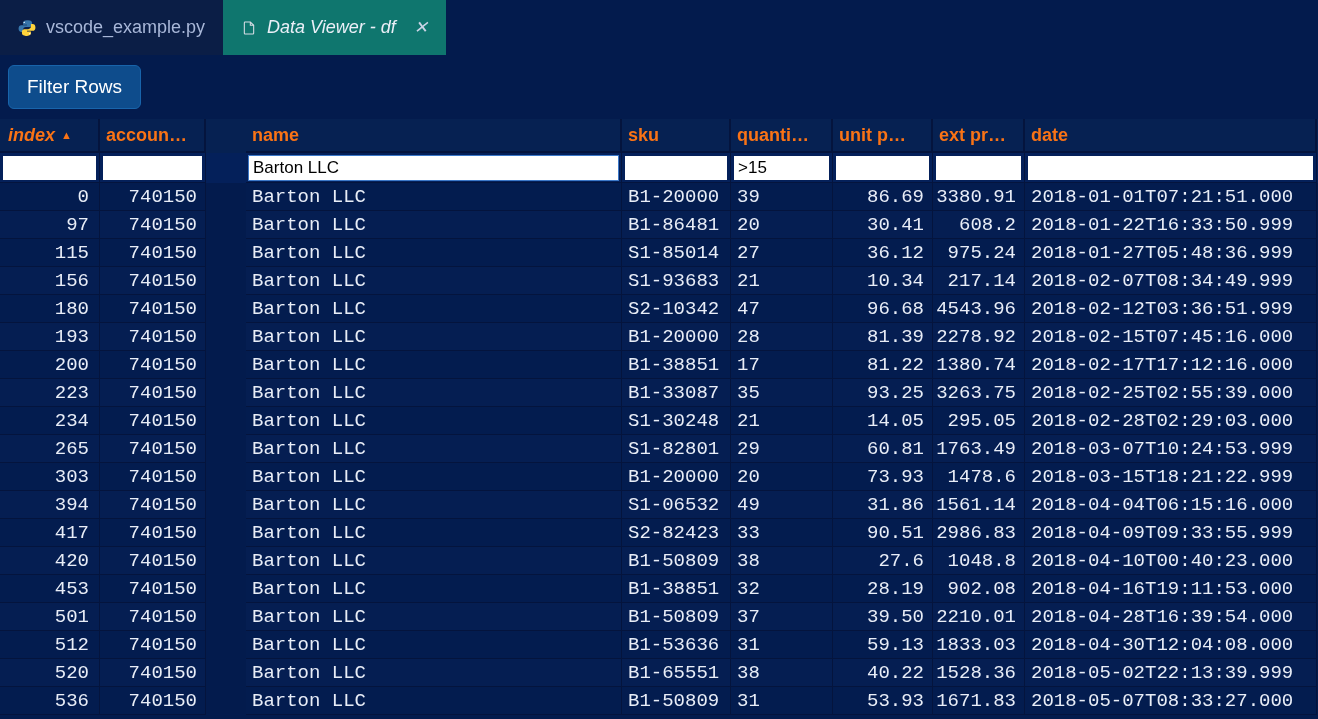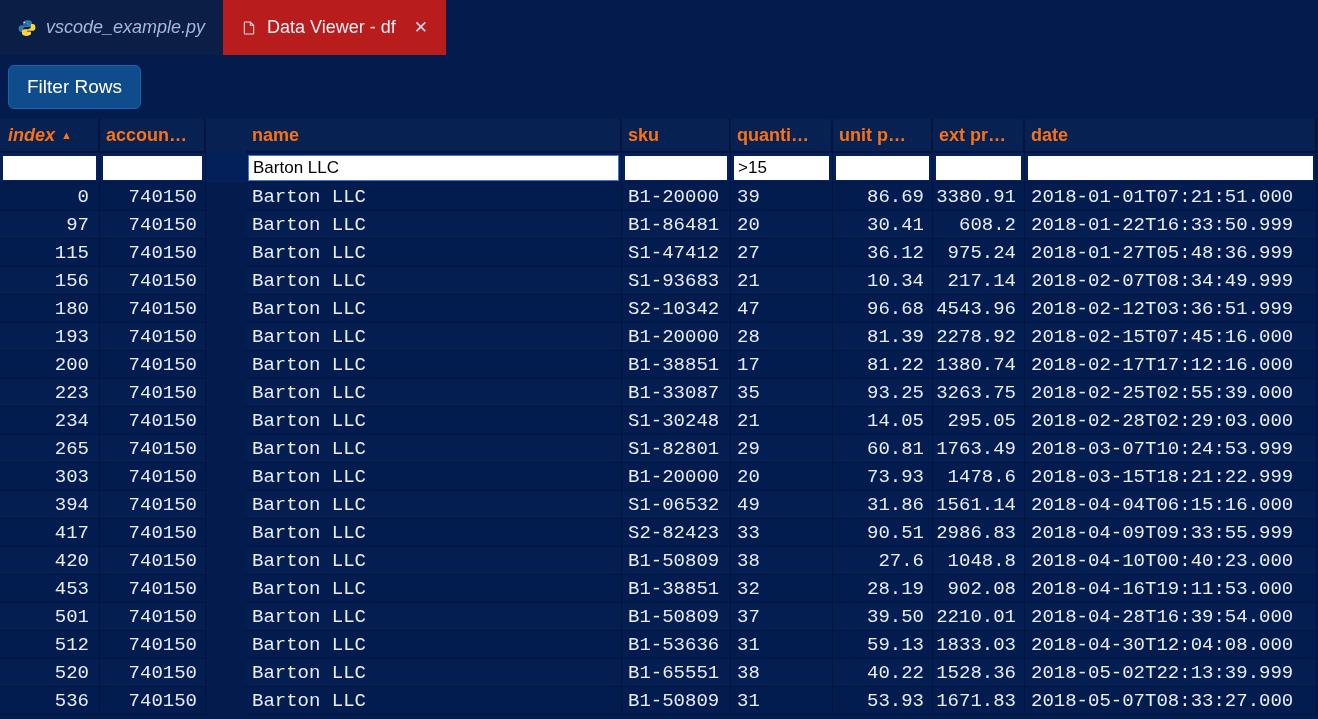--- a/index.html
+++ b/index.html
@@ -21,26 +21,26 @@
     .tab {
       display: flex;
       align-items: center;
       padding: 0 18px;
       cursor: pointer;
       color: #a8b7d8;
       font-size: 18px;
       gap: 10px;
     }
     .tab.active {
-      background: #b91c1c;
+      background: #0f766e;
       color: #eaeff7;
+      font-style: italic;
     }
     .tab.inactive {
       background: #0b1e46;
-      font-style: italic;
     }
     .tab .icon {
       display: flex;
       align-items: center;
     }
     .close-x {
       color: #cbd4e6;
       font-size: 17px;
       margin-left: 8px;
     }
@@ -220,21 +220,21 @@
         <div class="grid-cell c-sku">B1-86481</div>
         <div class="grid-cell c-quant">20</div>
         <div class="grid-cell c-unit">30.41</div>
         <div class="grid-cell c-ext">608.2</div>
         <div class="grid-cell c-date">2018-01-22T16:33:50.999</div>
       </div>
       <div class="grid-row data-row">
         <div class="grid-cell c-index">115</div>
         <div class="grid-cell c-account">740150</div>
         <div class="grid-cell c-name">Barton LLC</div>
-        <div class="grid-cell c-sku">S1-47412</div>
+        <div class="grid-cell c-sku">S1-85014</div>
         <div class="grid-cell c-quant">27</div>
         <div class="grid-cell c-unit">36.12</div>
         <div class="grid-cell c-ext">975.24</div>
         <div class="grid-cell c-date">2018-01-27T05:48:36.999</div>
       </div>
       <div class="grid-row data-row">
         <div class="grid-cell c-index">156</div>
         <div class="grid-cell c-account">740150</div>
         <div class="grid-cell c-name">Barton LLC</div>
         <div class="grid-cell c-sku">S1-93683</div>

